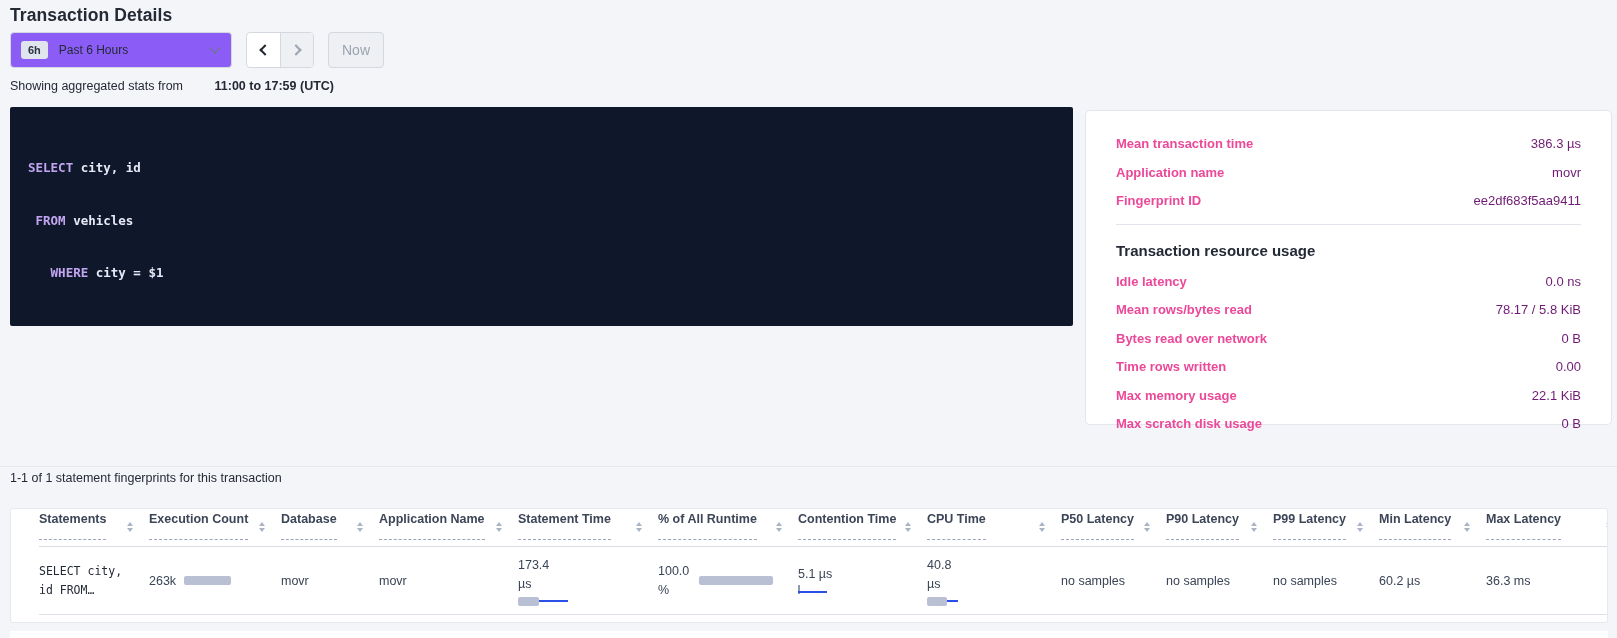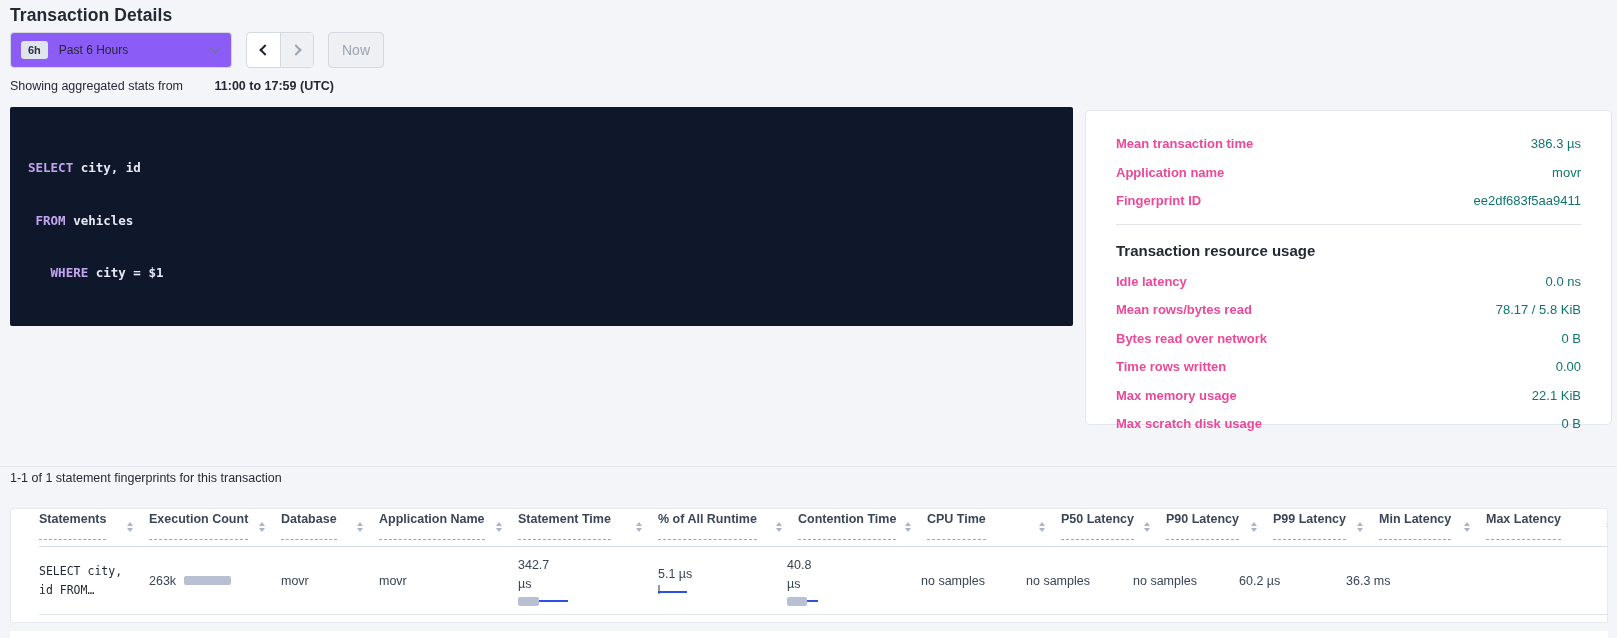--- a/index.html
+++ b/index.html
@@ -58,21 +58,21 @@
     padding:17px 18px; font-family:"DejaVu Sans Mono", monospace;
     font-size:12.5px; font-weight:700; line-height:17.5px; color:#e7eaf6; white-space:pre;
   }
   .sql-kw { color:#c3a6f1;margin-top:40px; }
   .summary-card {
     width:527px; height:315px; margin-top:3px; background:#fff;
     border:1px solid #e3e6ec; border-radius:5px; padding:18px 30px 0 30px;
   }
   .summary-row { display:flex; justify-content:space-between; align-items:baseline; padding:7px 0 6.5px 0; }
   .summary-label { font-size:13px; font-weight:700; color:#ec4899; }
-  .summary-value { font-size:13px; color:#0f766e; }
+  .summary-value { font-size:13px; color:#701a75; }
   .summary-divider { border-top:1px solid #e1e5eb; margin:9px 0 13px 0; }
   .summary-section-title { font-size:15px; font-weight:700; color:#242a35; padding:4px 0 8px 0; }
 
   
   .section-divider { position:absolute; left:0; top:466px; width:1617px; border-top:1px solid #e3e6eb; }
   .fingerprints-caption { position:absolute; left:10px; top:471px; font-size:12.5px; color:#242a35; }
 
   
   .table-card {
     position:absolute; left:10px; top:508px; width:1598px; height:115px;
@@ -279,25 +279,29 @@
   <div class="trow">
     <div class="td td-mono" style="width:110px"><span>SELECT city,</span>
 <span>id FROM…</span></div>
     <div class="td count-cell" style="width:132px">
       <span>263k</span>
       <span class="hbar" style="width: 47px;"></span>
     </div>
     <div class="td" style="width:98px">movr</div>
     <div class="td" style="width:139px">movr</div>
     <div class="td" style="width:140px">
-      <div class="stacked"><span>342.7</span><br><span>µs</span></div>
+      <div class="stacked"><span>173.4</span><br><span>µs</span></div>
       <div class="minichart">
         <span class="line" style="width: 50px;"></span>
         <span class="bar" style="width: 21px;"></span>
       </div>
+    </div>
+    <div class="td runtime-cell" style="width:140px">
+      <div class="stacked"><span>100.0</span><br><span>%</span></div>
+      <span class="hbar" style="width: 74px;"></span>
     </div>
     <div class="td" style="width:129px">
       <span>5.1 µs</span>
       <div class="contention-chart">
         <span class="tick"></span>
         <span class="line" style="width: 29px;"></span>
       </div>
     </div>
     <div class="td" style="width:134px">
       <div class="stacked"><span>40.8</span><br><span>µs</span></div>

